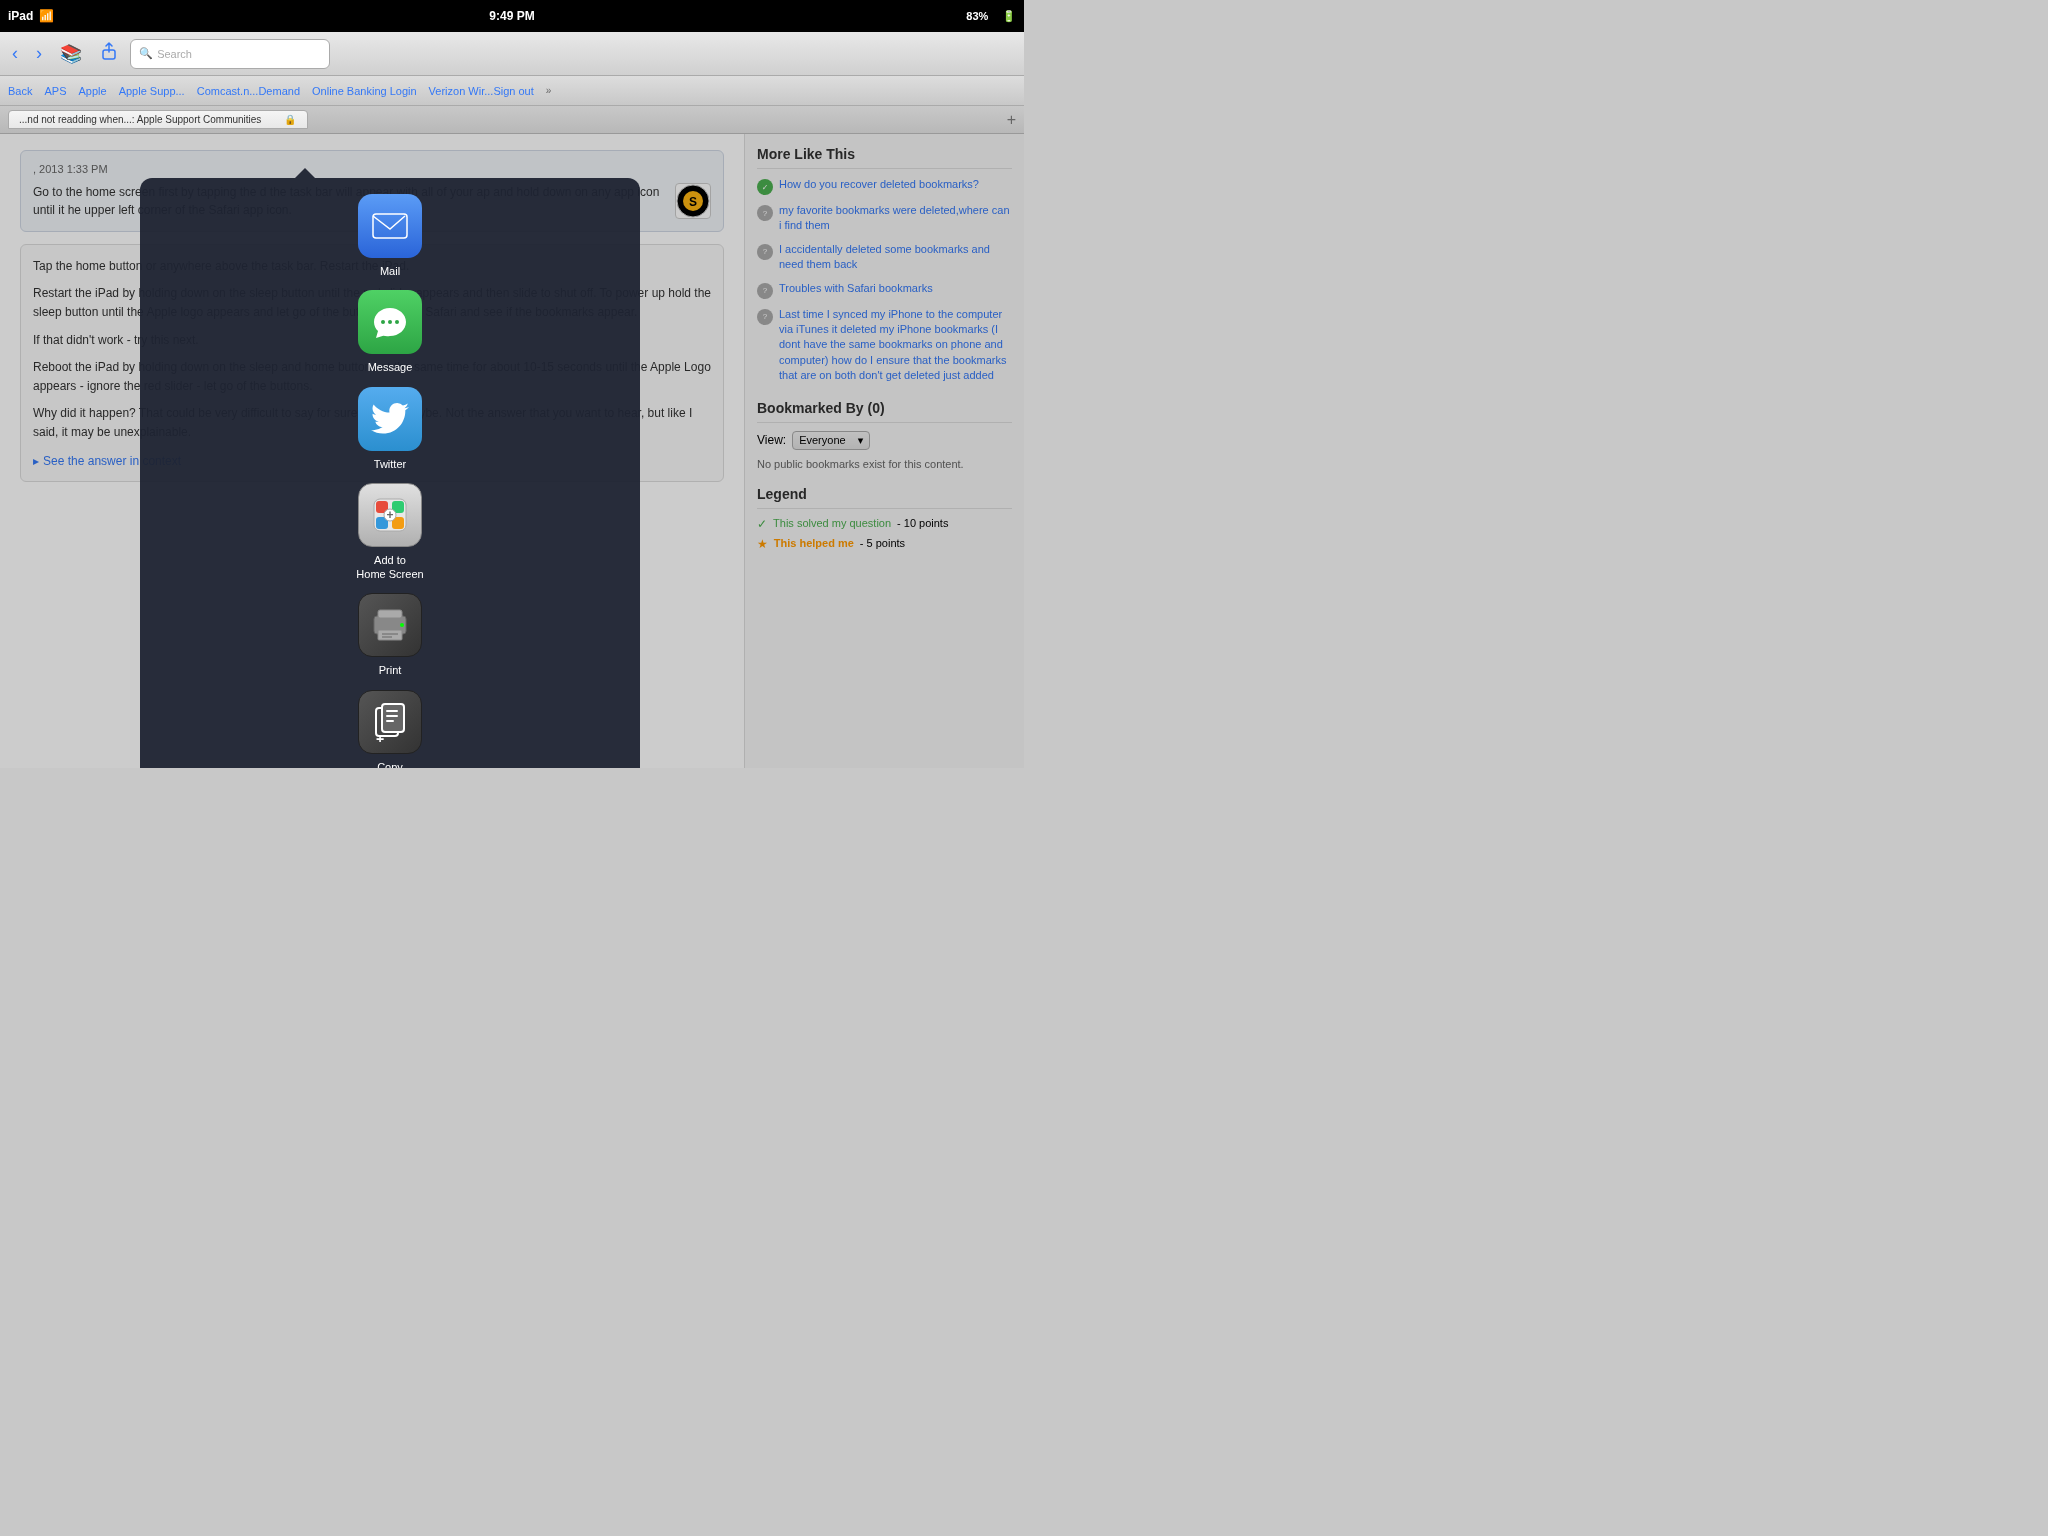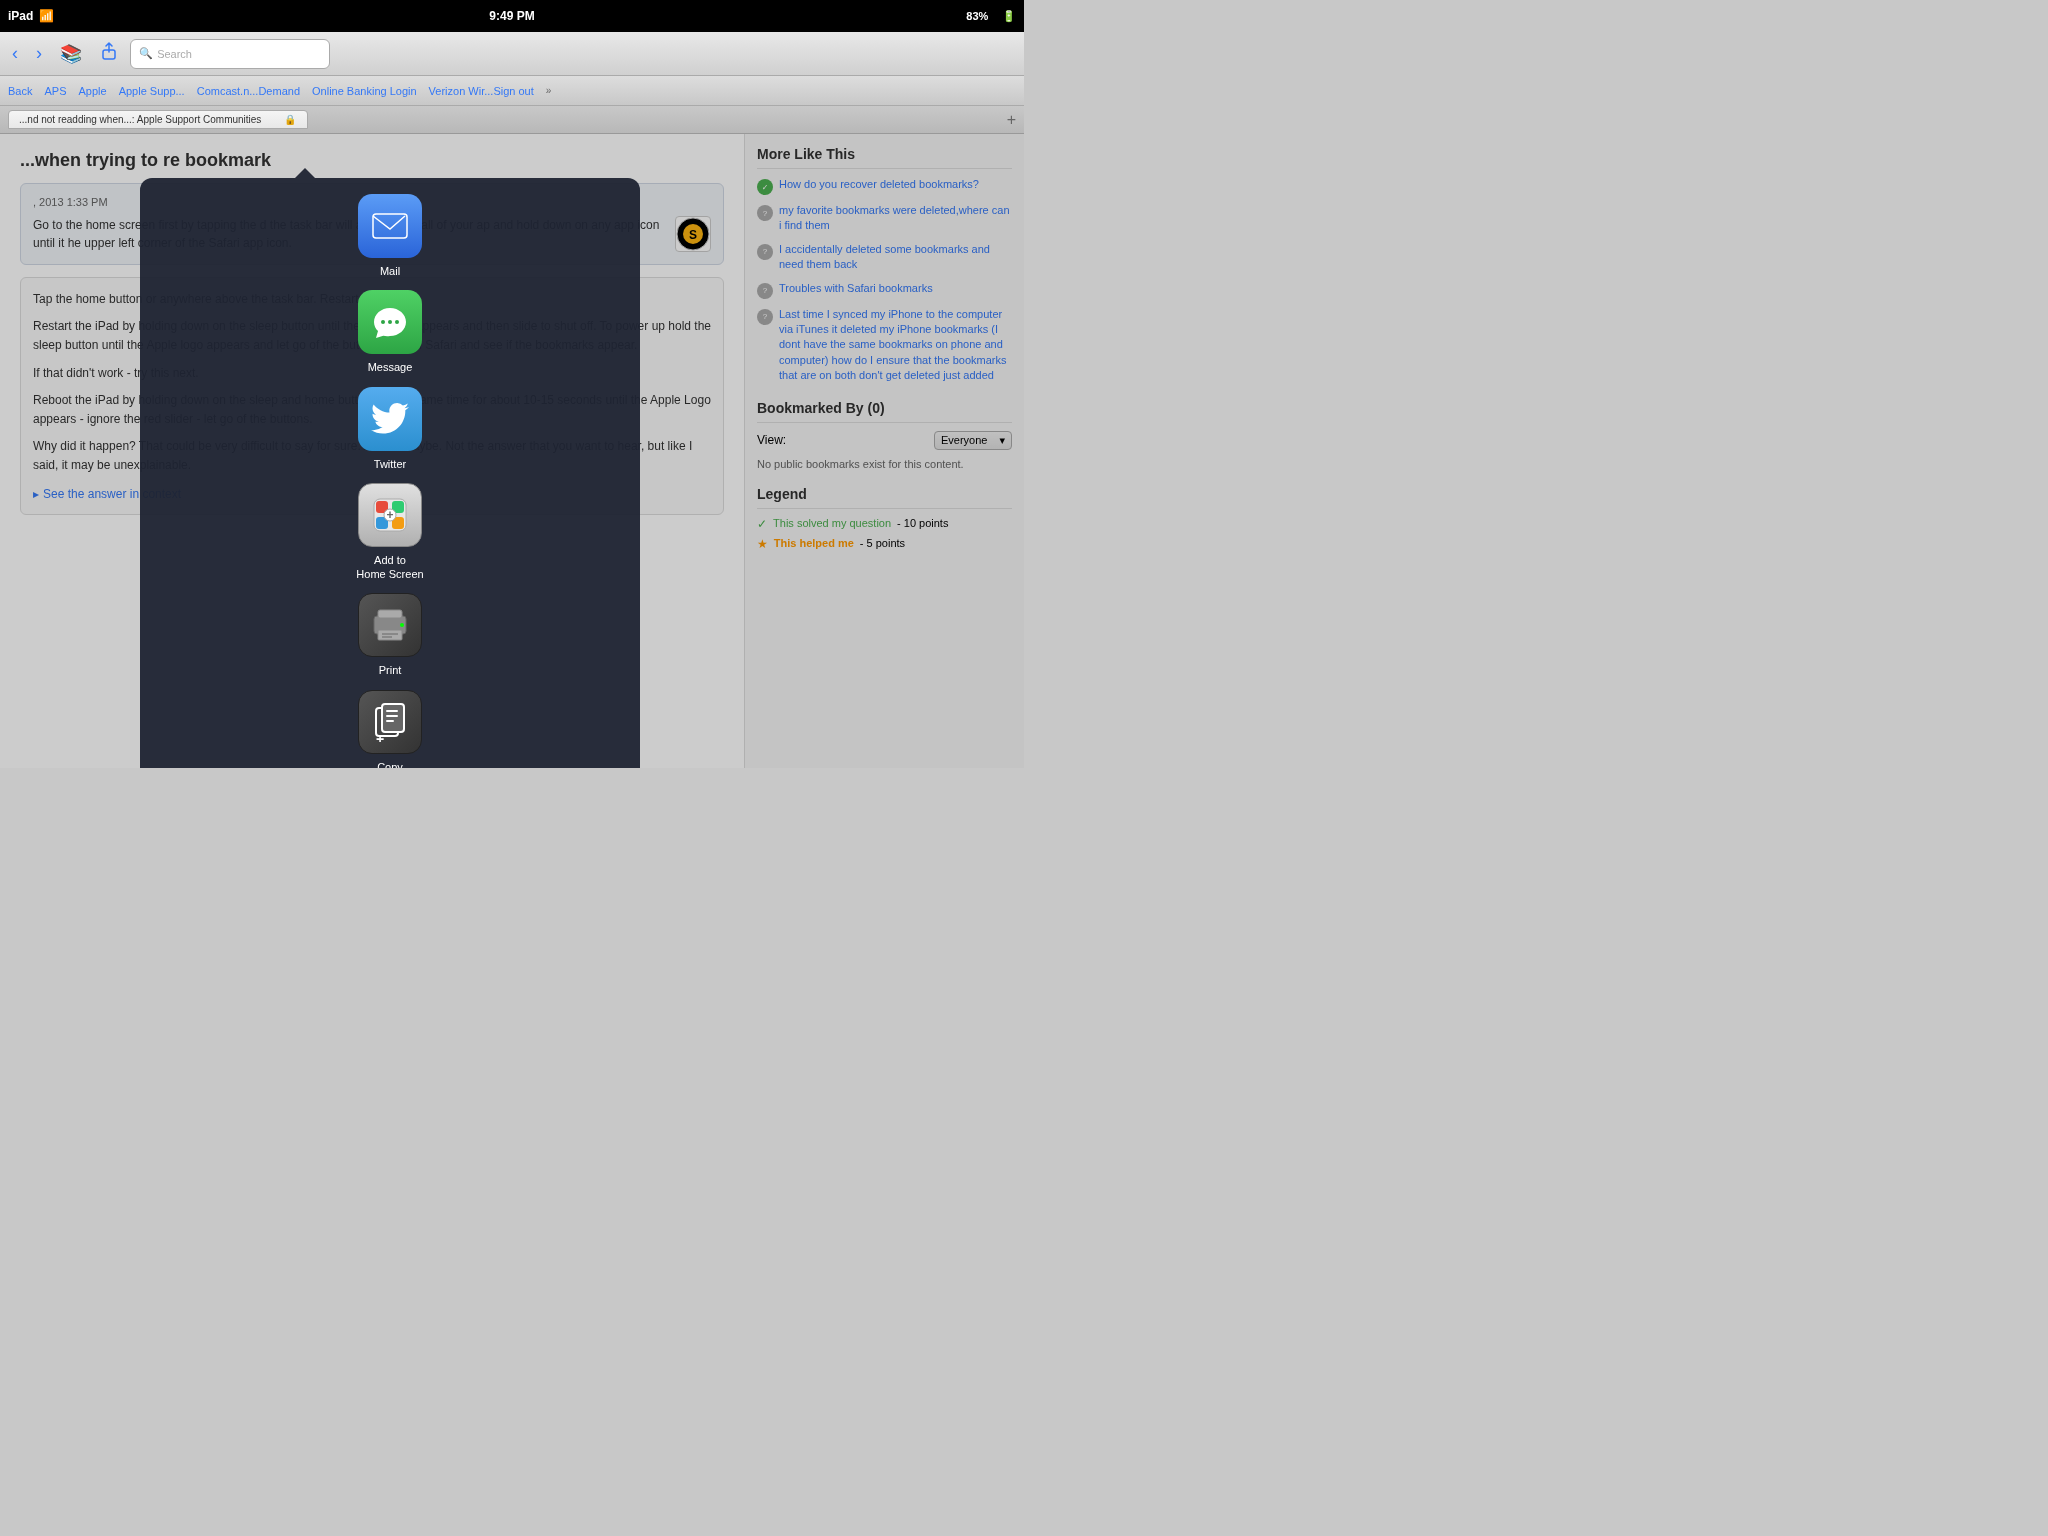--- a/index.html
+++ b/index.html
@@ -272,21 +272,20 @@
     .bookmarked-section {
       margin-bottom: 16px;
     }
 
     .view-row {
       display: flex;
       align-items: center;
       gap: 6px;
       margin-bottom: 8px;
       font-size: 12px;
-      justify-content: space-between;
     }
 
     .view-select {
       background: linear-gradient(to bottom, #f0f0f0, #e0e0e0);
       border: 1px solid #aaa;
       border-radius: 4px;
       padding: 2px 6px;
       font-size: 11px;
       display: flex;
       align-items: center;
@@ -434,21 +433,20 @@
   <div class="tab-item">
     <span style="overflow:hidden;text-overflow:ellipsis;flex:1;">...nd not readding when...: Apple Support Communities</span>
     <span class="tab-lock">🔒</span>
   </div>
   <span class="tab-add">+</span>
 </div>
 
 <div id="main-content">
 
   <div id="article-area">
-    <div class="article-title">...when trying to re bookmark</div>
 
     <div class="answer-box">
       <div class="answer-meta">
         <span>, 2013 1:33 PM</span>
       </div>
       <div style="overflow:hidden;">
         <div class="avatar">
 
           <svg width="34" height="34" viewBox="0 0 34 34">
             <circle cx="17" cy="17" r="16" fill="#000" stroke="#ccc" stroke-width="1"></circle>

